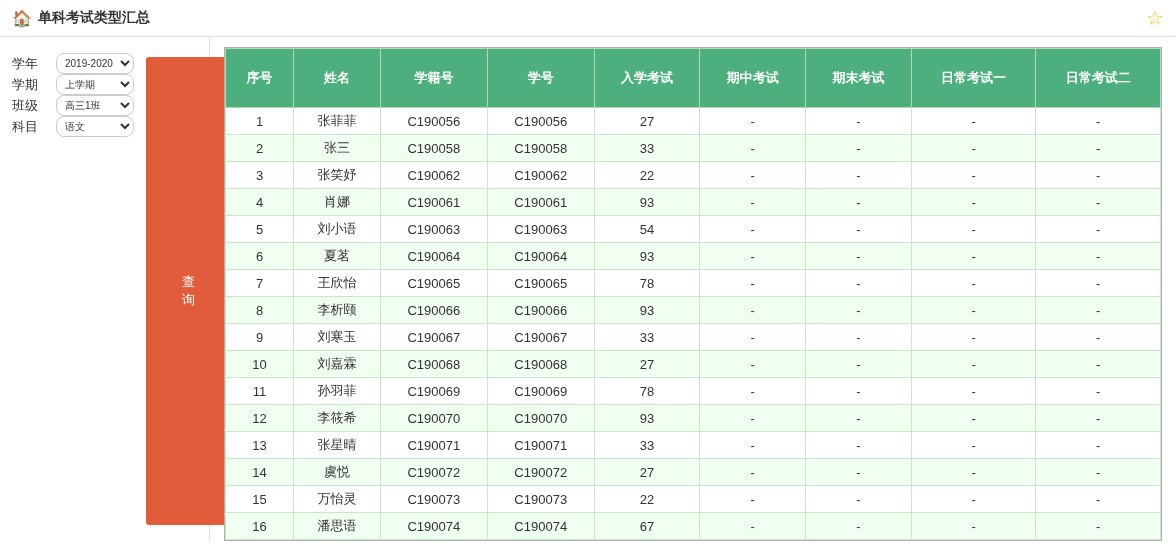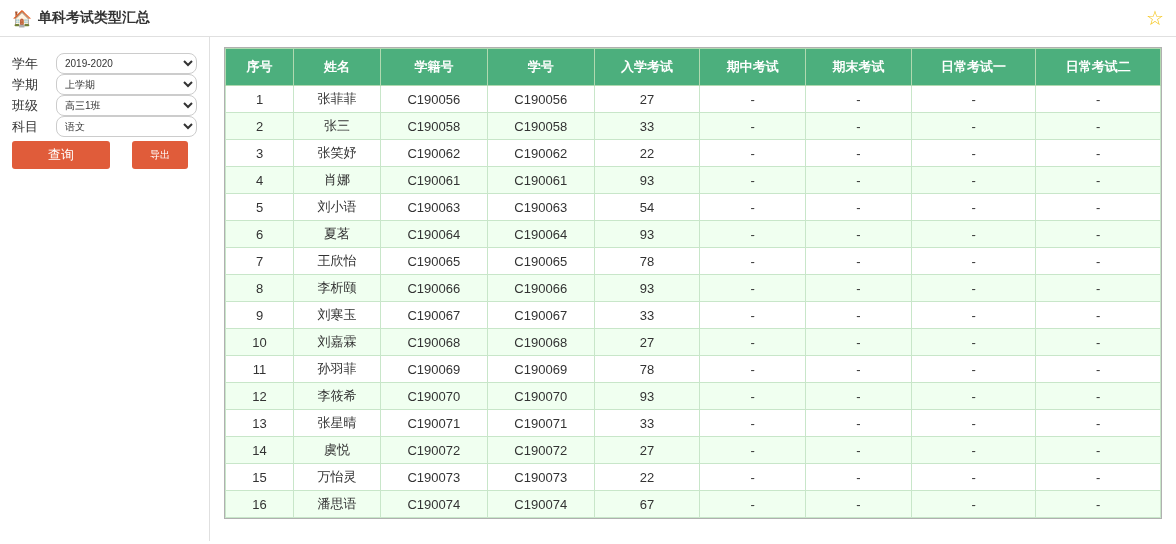--- a/index.html
+++ b/index.html
@@ -38,21 +38,22 @@
       display: flex;
       height: calc(100vh - 40px);
     }
     .sidebar {
       width: 210px;
       min-width: 210px;
       padding: 16px 12px;
       background: #fff;
       border-right: 1px solid #e0e0e0;
       display: flex;
-      flex-direction: column;
+      flex-direction: row;
+      gap: 12px;
     }
     .form-row {
       display: flex;
       align-items: center;
       gap: 8px;
     }
     .form-label {
       width: 36px;
       font-size: 13px;
       color: #333;
@@ -106,21 +107,21 @@
     }
     .data-table {
       border-collapse: collapse;
       width: 100%;
       font-size: 13px;
     }
     .data-table th {
       background: #4caf7d;
       color: #fff;
       border: 1px solid #b0d9b0;
-      padding: 9px 10px;
+      padding: 20px 10px;
       text-align: center;
       white-space: nowrap;
     }
     .data-table td {
       border: 1px solid #c8e6c9;
       padding: 4px 10px;
       text-align: center;
       white-space: nowrap;
     }
     .data-table tr:nth-child(even) td {

